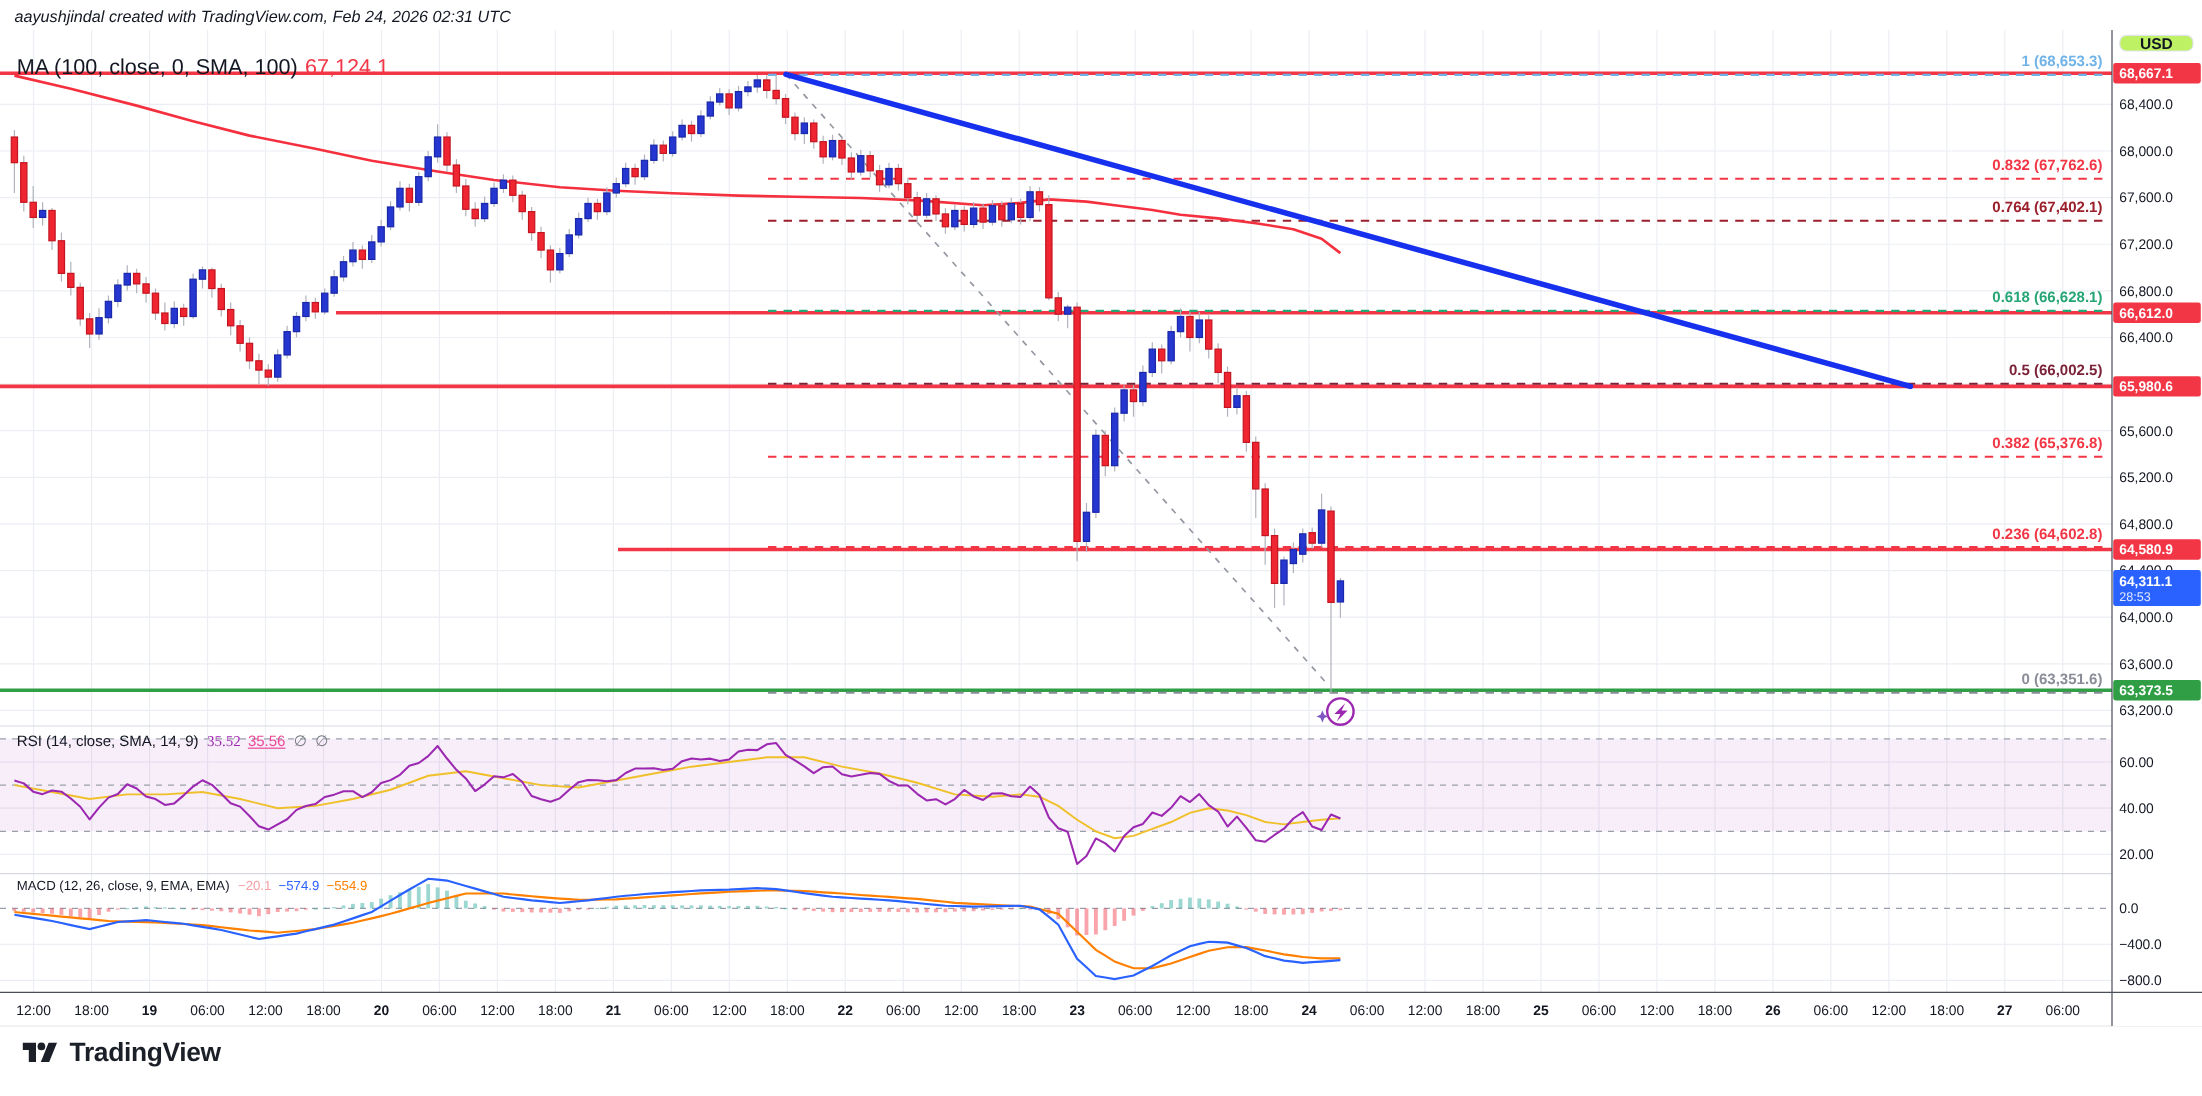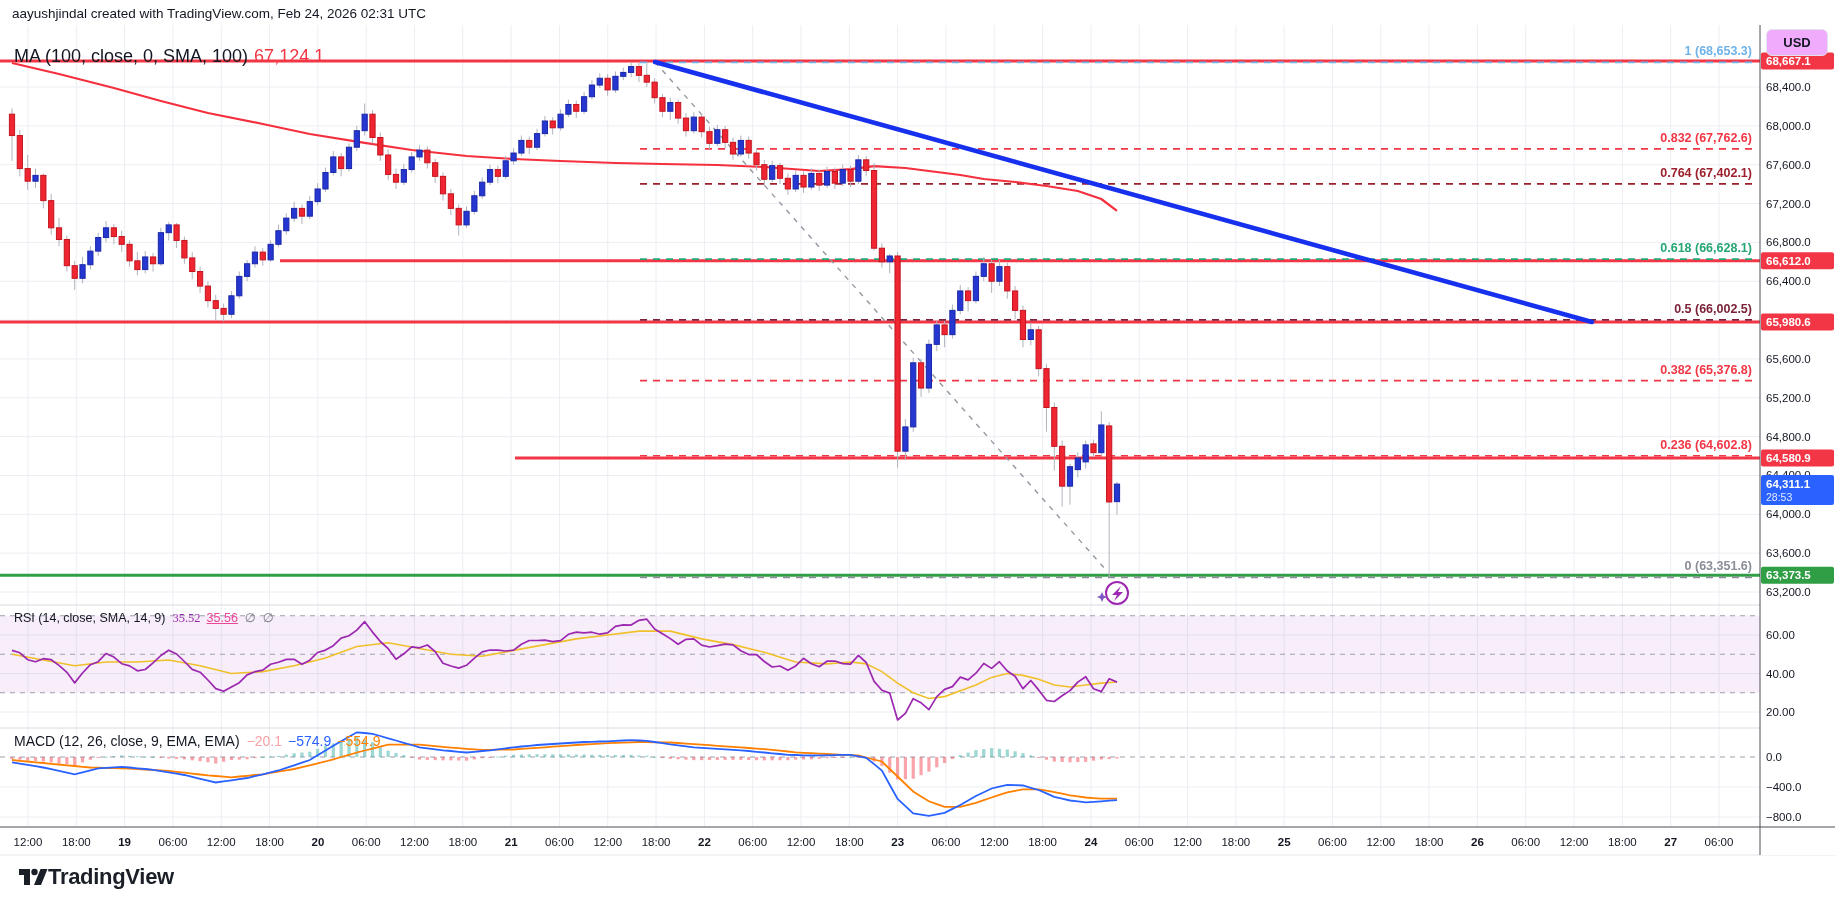--- a/index.html
+++ b/index.html
@@ -1,37 +1,37 @@
 <!DOCTYPE html>
 <html><head>
 <meta charset="utf-8">
 <style>
   * { margin:0; padding:0; box-sizing:border-box; }
   html,body { width:1835px; height:913px; background:#ffffff; overflow:hidden;
     font-family:"Liberation Sans", sans-serif; color:#131722; }
   #stage { position:relative; width:1835px; height:913px; background:#fff; }
   #chart { position:absolute; left:0; top:0; }
   .ov { position:absolute; white-space:nowrap; }
-  .attr { left:12px; top:6px; font-size:13.5px; color:#131722; }
+  .attr { left:12px; top:6px; font-size:13.5px; color:#131722;font-style:italic; }
   .lg1 { left:14px; top:31px; font-size:13px; }
   .lg1 .v { color:#089981; margin-left:7px; }
   .lg2 { left:14px; top:46px; font-size:18px; }
   .lg2 .mv { color:#f23645; margin-left:6px; }
   .lgr { left:14px; top:610px; font-size:12.5px; }
   .lgr .rv { color:#9c27b0; margin-left:7px;font-family:Liberation Serif, serif; }
   .lgr .rs { color:#ec4899; margin-left:6px;text-decoration:underline; }
   .lgr .re { color:#787b86; margin-left:7px; }
-  .lgm { left:14px; top:733px; font-size:14px; }
+  .lgm { left:14px; top:733px; font-size:11px; }
   .lgm .mh { color:#f7a1a6; margin-left:7px; }
   .lgm .mm { color:#2962ff; margin-left:6px; }
   .lgm .ms { color:#ff8000; margin-left:6px; }
-  .usd { left:1766px; top:29px; width:62px; height:27px; background:#f0abfc;
+  .usd { left:1766px; top:29px; width:62px; height:14px; background:#bef264;
     border:1px solid #e0e3eb; border-radius:6px; font-size:13px; font-weight:700;
     display:flex; align-items:center; justify-content:center; color:#131722; }
-  .footer { left:18px; top:864px; display:flex; align-items:center; }
+  .footer { left:18px; top:864px; display:flex; align-items:center; gap:10px; }
   .brand { font-size:22px; font-weight:700; color:#1b1f27; letter-spacing:-0.3px; }
 </style>
 </head>
 <body>
 <div id="stage">
 
 <svg id="chart" width="1835" height="913">
       <g>
         <line x1="28" y1="25" x2="28" y2="827" stroke="#eceef3" stroke-width="1"></line>
         <line x1="76.314" y1="25" x2="76.314" y2="827" stroke="#eceef3" stroke-width="1"></line>

